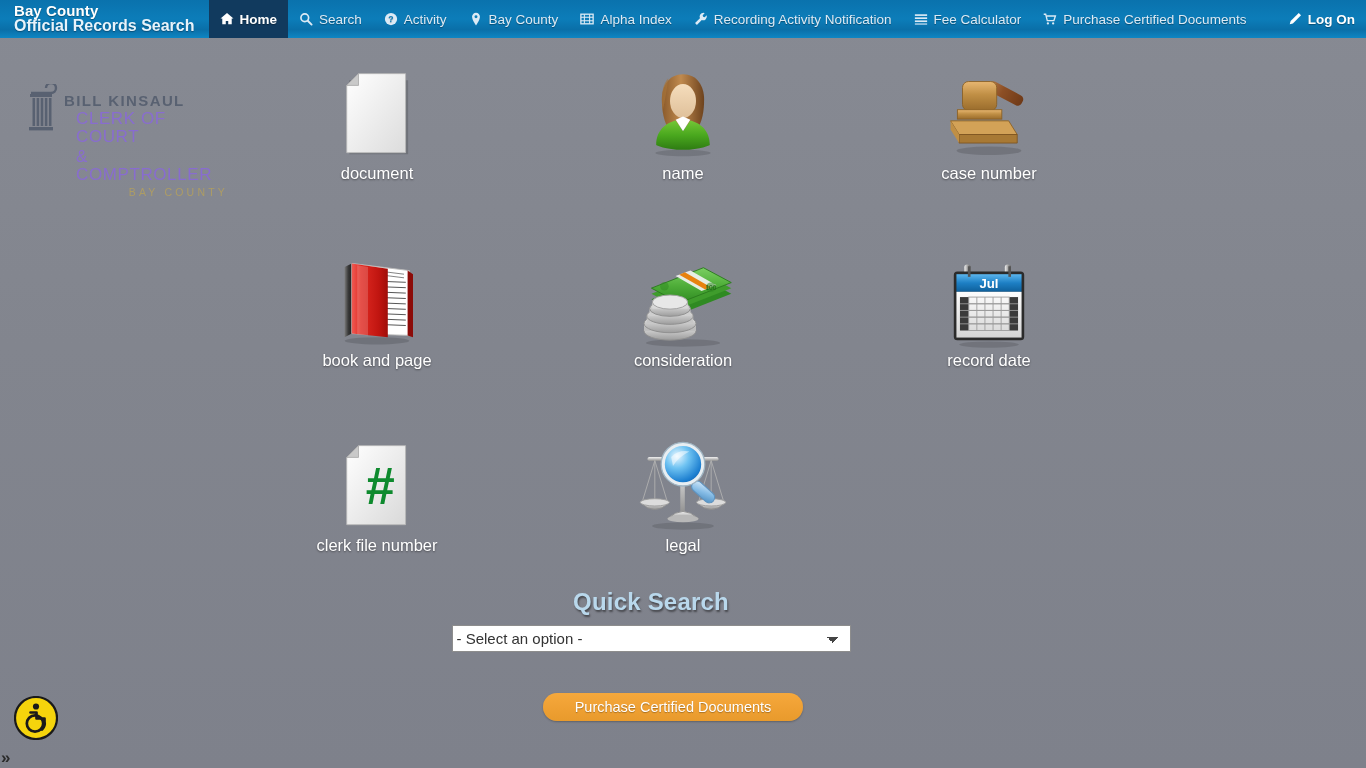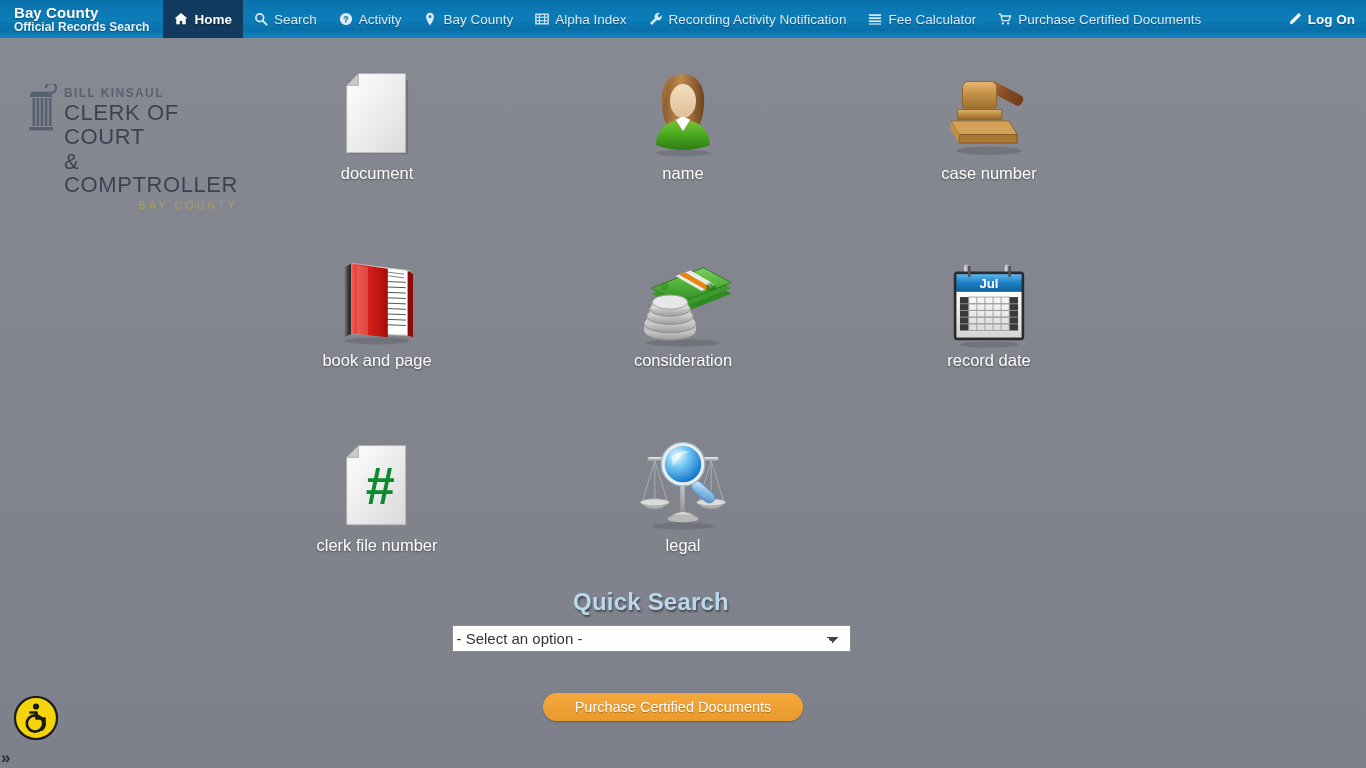--- a/index.html
+++ b/index.html
@@ -37,21 +37,21 @@
     line-height: 1.05;
   }
   #brand .brand-line1 {
     font-size: 15px;
     font-weight: bold;
     color: #ffffff;
     letter-spacing: .1px;
     text-shadow: 0 1px 1px rgba(0,0,0,.35);
   }
   #brand .brand-line2 {
-    font-size: 12px;
+    font-size: 16px;
     font-weight: bold;
     color: #e8f3fb;
     text-shadow: 0 1px 1px rgba(0,0,0,.3);
   }
   #brand .brand-line2 .sub-light { font-weight: bold; }
 
   .nav-items {
     display: flex;
     align-items: stretch;
     flex: 1;
@@ -87,26 +87,27 @@
     position: absolute;
     left: 28px; top: 84px;
     width: 200px; height: 62px;
     display: flex;
     align-items: flex-start;
     opacity: .62;
   }
   #logo .col-mark { width: 30px; height: 52px; flex: 0 0 30px; margin-right: 6px;}
   #logo .logo-text { padding-top: 2px; }
   #logo .lg1 {
-    font-size: 12px; font-weight: bold; letter-spacing: 1.4px;
+    font-size: 15px; font-weight: bold; letter-spacing: 1.4px;
     color: #3e4a5e;
+    margin-top: 6px;
   }
   #logo .lg2 {
-    font-size: 22px; letter-spacing: .6px; color: #0f172a;
-    line-height: 1.08; margin-top: 1px;
+    font-size: 17px; letter-spacing: .6px; color: #8b5cf6;
+    line-height: 1.08; margin-top: 1px; margin-left: 12px;
   }
   #logo .lg3 {
     font-size: 10.5px; letter-spacing: 3.2px; color: #c6a94a;
     text-align: right; margin-top: 2px;
   }
 
   
   #tiles {
     position: absolute;
     top: 52px; left: 0;

